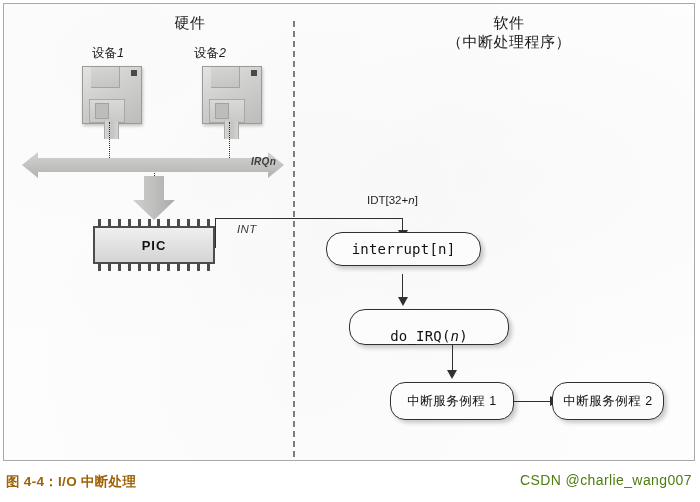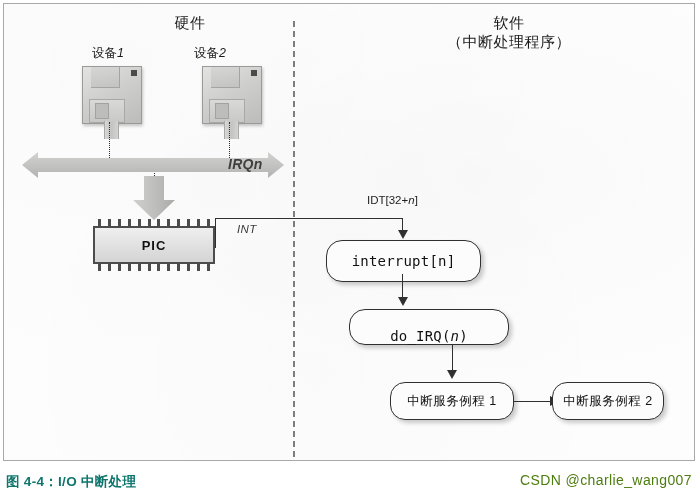--- a/index.html
+++ b/index.html
@@ -143,23 +143,23 @@
   #irq-bus {
     position: absolute;
     left: 18px;
     top: 146px;
     width: 262px;
     height: 30px;
   }
   #irq-bus svg { display: block; }
   #irq-label {
     position: absolute;
-    left: 224px;
+    left: 247px;
     top: 152px;
-    font-size: 14px;
+    font-size: 10px;
     font-style: italic;
     font-weight: bold;
     color: #3f3f3f;
     letter-spacing: 0.3px;
   }
 
   
   #bus-down-arrow {
     position: absolute;
     left: 129px;
@@ -274,33 +274,33 @@
     font-size: 14px;
     letter-spacing: 0.2px;
   }
   .flow-box.cjk {
     font-size: 12.5px;
     letter-spacing: 0.5px;
     border-radius: 15px;
   }
   .flow-box i { font-style: italic; }
 
-  #box-interrupt { left: 322px; top: 236px; width: 155px; height: 42px; }
+  #box-interrupt { left: 322px; top: 228px; width: 155px; height: 34px; }
   #box-do-irq    { left: 345px; top: 305px; width: 160px; height: 36px; align-items: flex-end; }
   #box-isr1      { left: 386px; top: 378px; width: 124px; height: 38px; }
   #box-isr2      { left: 548px; top: 378px; width: 112px; height: 38px; }
 
   
   #caption {
     position: absolute;
     left: 6px;
     top: 473px;
     font-size: 13.5px;
     font-weight: bold;
-    color: #0f766e;
+    color: #a16207;
     letter-spacing: 0.3px;
     white-space: nowrap;
   }
   #watermark {
     position: absolute;
     right: 8px;
     top: 472px;
     font-size: 14px;
     color: #4d7c0f;
     letter-spacing: 0.4px;

